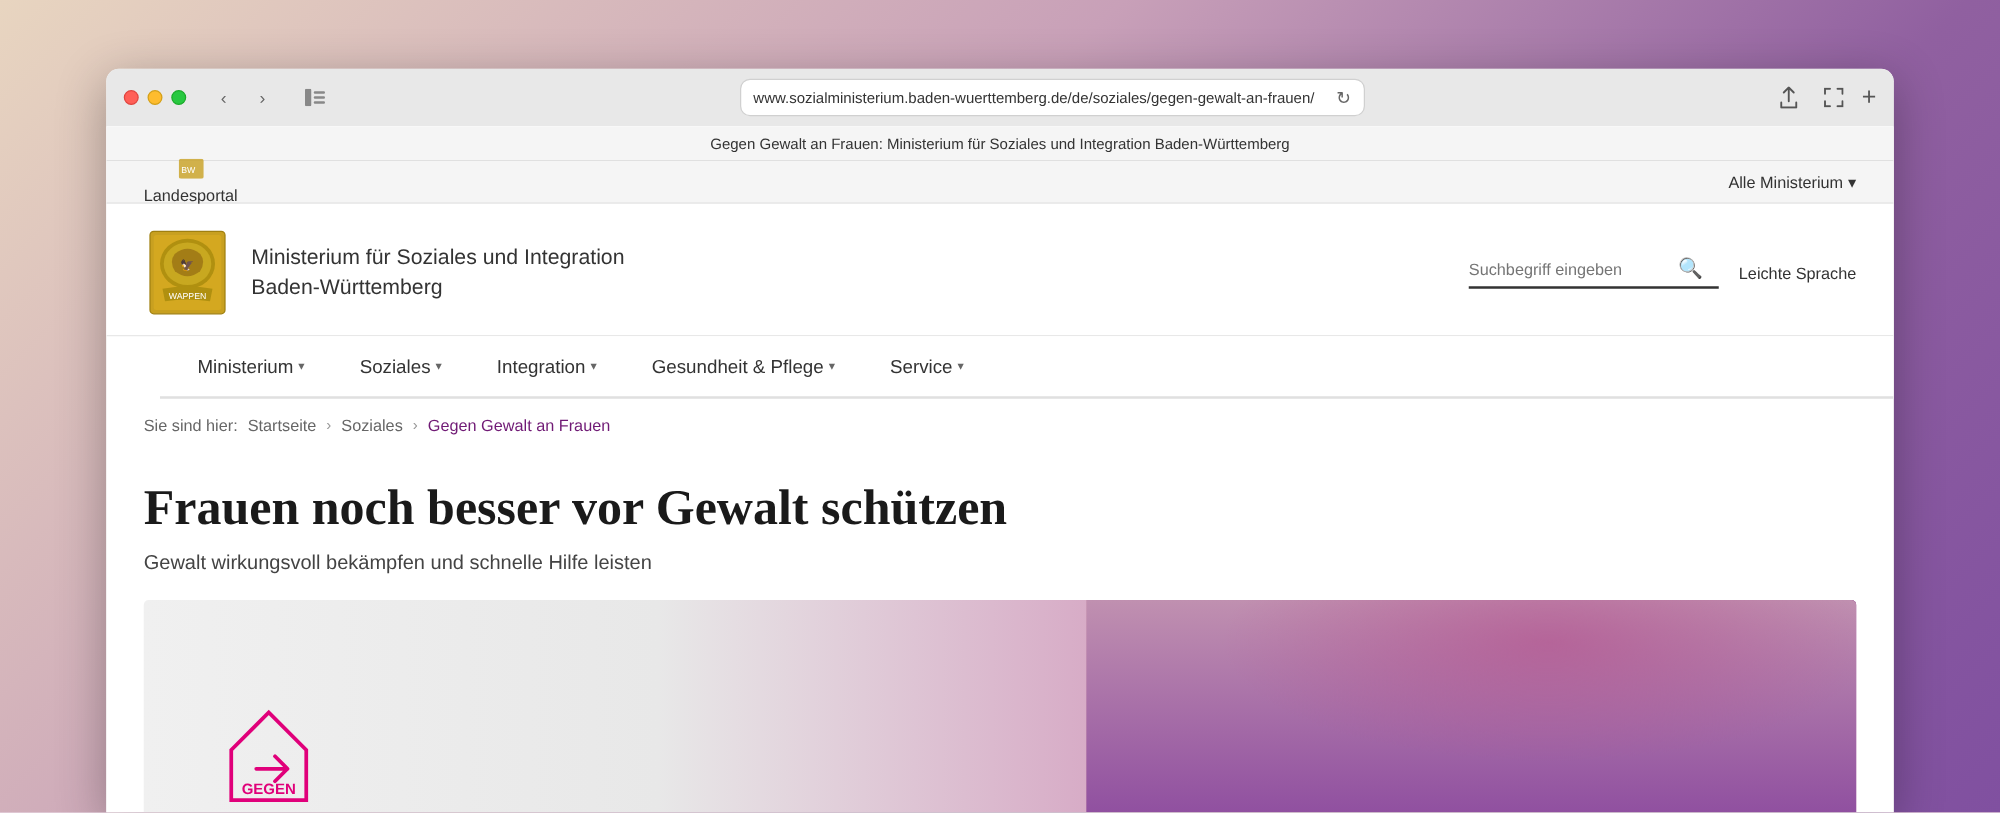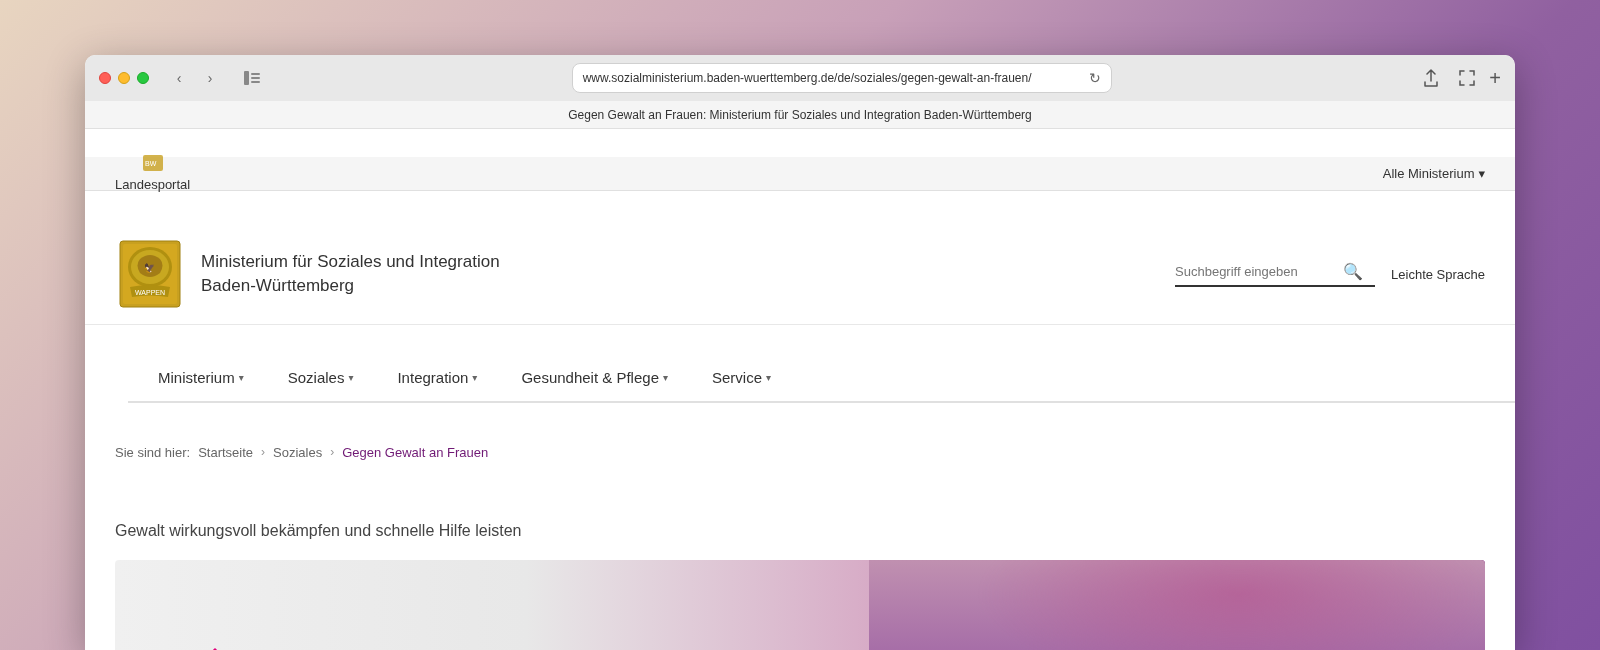--- a/index.html
+++ b/index.html
@@ -103,21 +103,21 @@
       display: flex;
       align-items: center;
       justify-content: center;
     }
 
     .address-bar {
       background: white;
       border: 1px solid #d0d0d0;
       border-radius: 8px;
       height: 30px;
-      width: 540px;
+      width: 500px;
       display: flex;
       align-items: center;
       padding: 0 10px;
       font-size: 12px;
       color: #333;
       gap: 6px;
     }
 
     .address-text {
       flex: 1;
@@ -156,21 +156,20 @@
       cursor: pointer;
     }
 
     
     .website {
       background: white;
       flex: 1;
       overflow: hidden;
       display: flex;
       flex-direction: column;
-      gap: 28px;
     }
 
     
     .top-banner {
       background: #f5f5f5;
       border-bottom: 1px solid #e0e0e0;
       height: 28px;
       display: flex;
       align-items: center;
       justify-content: center;
@@ -541,20 +540,21 @@
     <div class="breadcrumb">
       <span class="breadcrumb-label">Sie sind hier:</span>
       <span class="breadcrumb-link">Startseite</span>
       <span class="breadcrumb-sep">›</span>
       <span class="breadcrumb-link">Soziales</span>
       <span class="breadcrumb-sep">›</span>
       <span class="breadcrumb-current">Gegen Gewalt an Frauen</span>
     </div>
 
     <div class="main-content">
+      <h1 class="page-title">Frauen noch besser vor Gewalt schützen</h1>
       <p class="page-subtitle">Gewalt wirkungsvoll bekämpfen und schnelle Hilfe leisten</p>
 
       <div class="hero-area">
 
         <div class="hero-logo-area">
           <svg class="gegen-logo" viewBox="0 0 80 90">
 
             <path class="gegen-shape" d="M10 40 L10 80 L70 80 L70 40 L40 10 Z" stroke="#e0007a" fill="none" stroke-width="3"></path>
 
             <path d="M30 55 L55 55 M45 45 L55 55 L45 65" stroke="#e0007a" stroke-width="3" fill="none" stroke-linecap="round" stroke-linejoin="round"></path>

